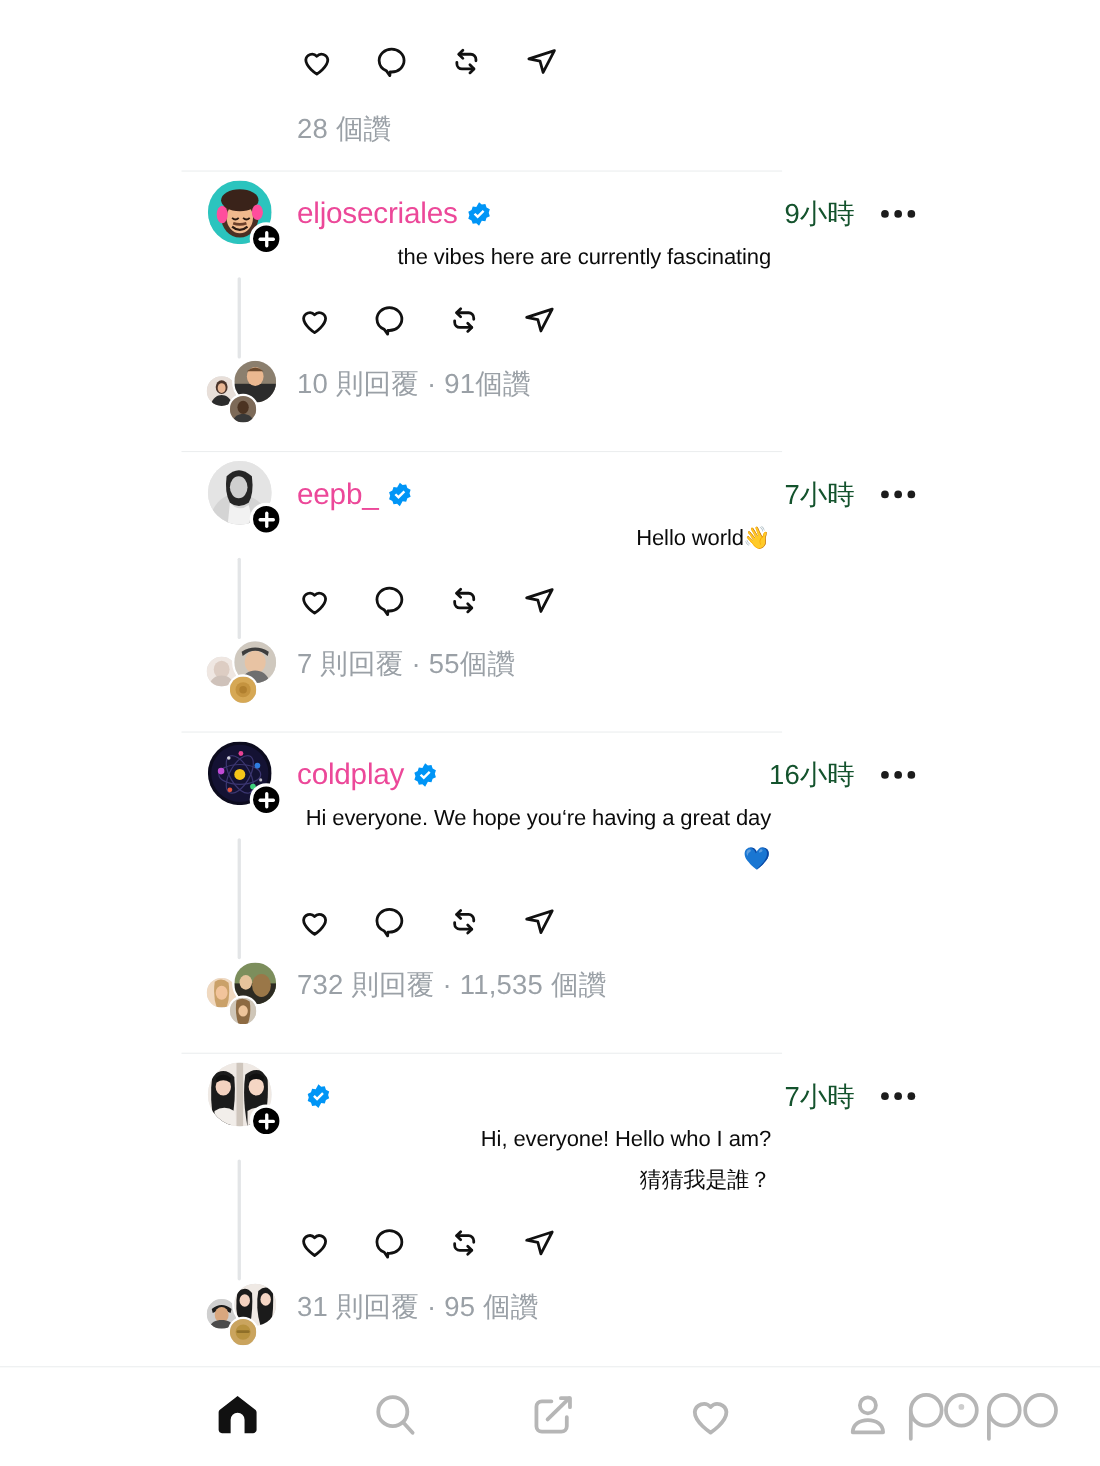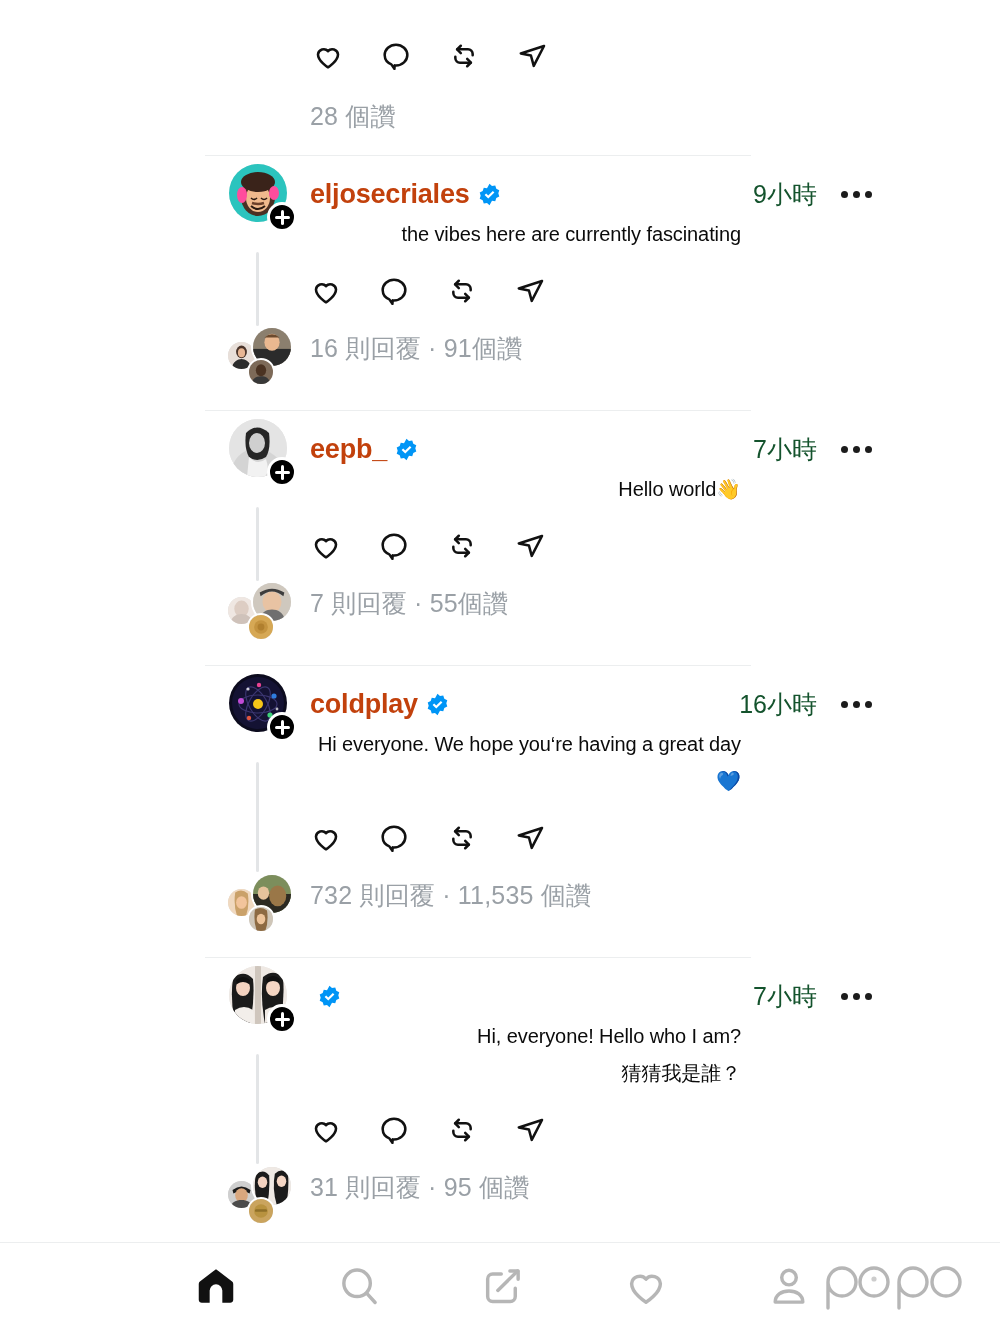--- a/index.html
+++ b/index.html
@@ -17,21 +17,20 @@
     background: #fff;
     overflow: hidden;
   }
 
   
   .feed {
     position: absolute;
     left: 0; top: 0;
     width: 876px;
     height: 1242px;
-    margin-left: 40px;
   }
 
   .divider {
     height: 1px;
     background: #eceeef;
     margin: 0 165px 0 165px;
   }
 
   
   .post-partial {
@@ -108,22 +107,22 @@
   .post-head {
     position: relative;
     margin-left: 270px;
     margin-right: 160px;
     height: 36px;
     display: flex;
     align-items: center;
   }
   .username {
     font-size: 27px;
-    font-weight: bold;
-    color: #c2410c;
+    font-weight: normal;
+    color: #ec4899;
     letter-spacing: -0.2px;
     line-height: 1;
   }
   .verified {
     margin-left: 8px;
     width: 23px; height: 23px;
     flex: 0 0 auto;
     display: inline-block;
   }
   .verified svg { display: block; width: 23px; height: 23px; }
@@ -371,21 +370,21 @@
               </svg>
             </div>
           <div class="rc c">
               <svg viewBox="0 0 28 28">
                 <rect width="28" height="28" fill="#7d6a58"></rect>
                 <ellipse cx="14" cy="12" rx="6" ry="7" fill="#4b3322"></ellipse>
                 <path d="M3 28c1-7 6-9 11-9s10 2 11 9z" fill="#383838"></path>
               </svg>
             </div>
         </div>
-        <div class="reply-meta">16 則回覆 · 91個讚</div>
+        <div class="reply-meta">10 則回覆 · 91個讚</div>
       </div>
     </div>
 
     <div class="divider"></div>
 
     <div class="post">
       <div class="thread-line" style="top:96px;height:74px;"></div>
 
       <div class="avatar-wrap">
         <div class="avatar">

